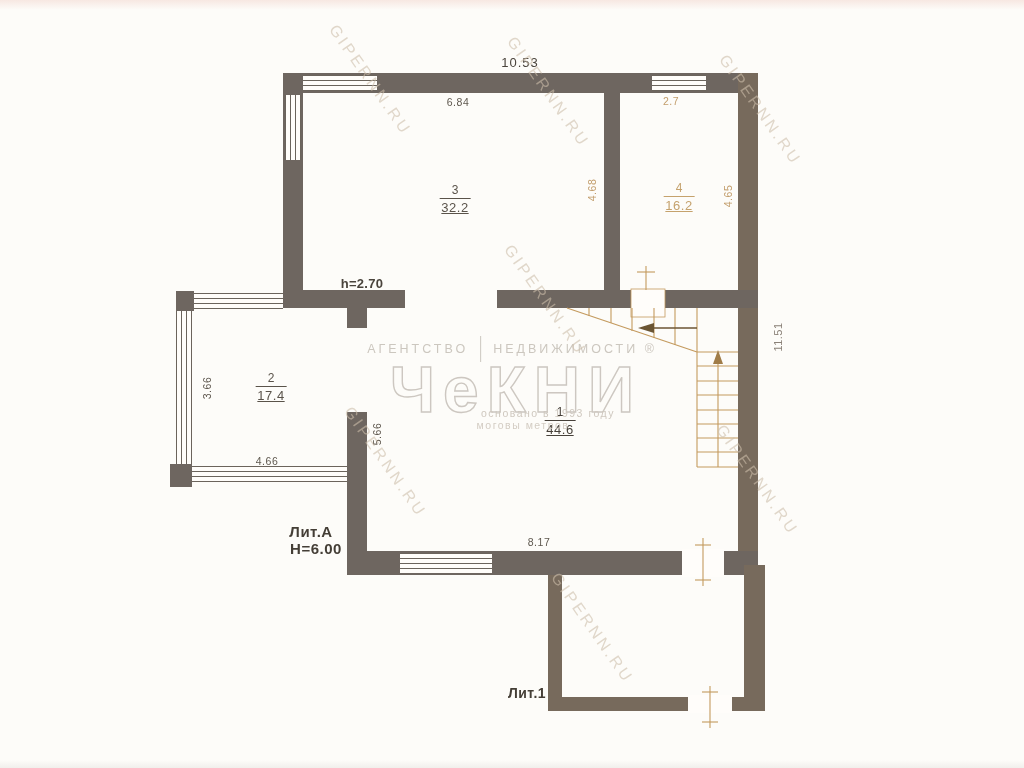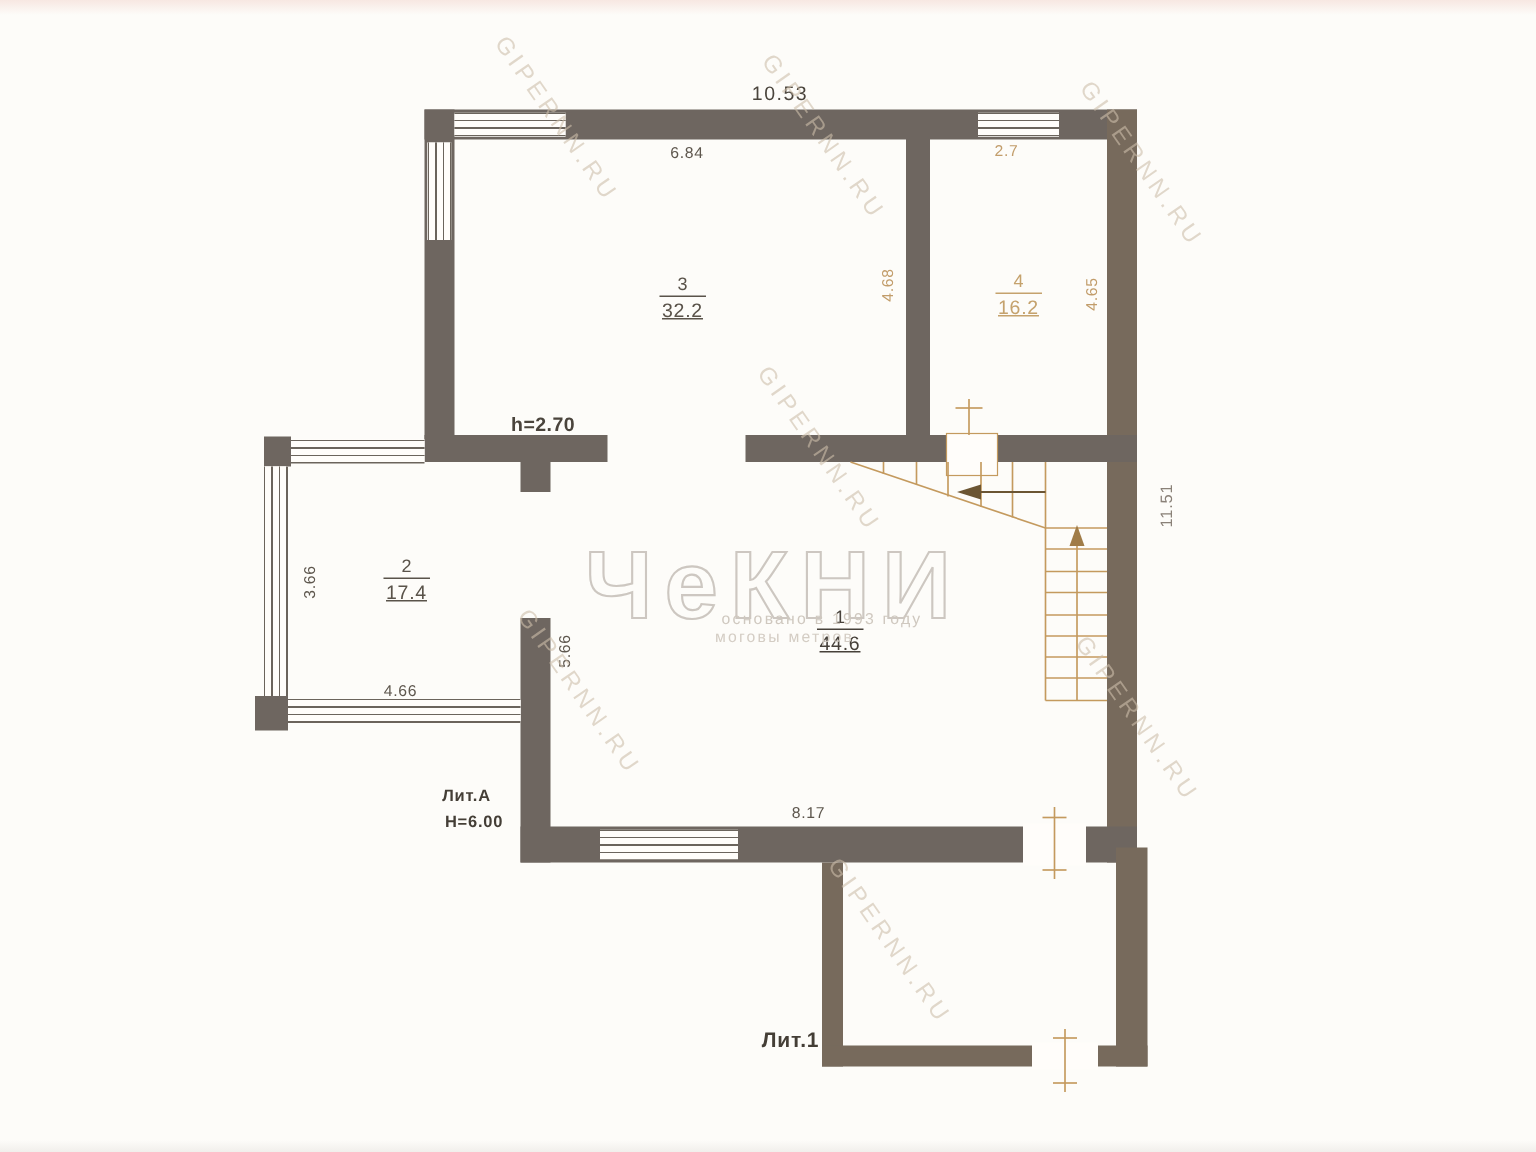--- a/index.html
+++ b/index.html
@@ -18,21 +18,21 @@
   .win{position:absolute;background:#fffdfa;}
   .win.h{background:repeating-linear-gradient(to bottom,#6b645c 0 1px,#fffdfa 1px 5px),#fffdfa;}
   .win.v{background:repeating-linear-gradient(to right,#6b645c 0 1px,#fffdfa 1px 5px),#fffdfa;}
   .doorgap{position:absolute;background:#fffdfa;}
   
   .dim{position:absolute;font-size:10.5px;color:#5e574e;letter-spacing:.5px;
     transform:translate(-50%,-50%);white-space:nowrap;}
   .dim.big{font-size:13px;color:#4a443c;letter-spacing:1px;}
   .dim.v{transform:translate(-50%,-50%) rotate(-90deg);}
   .dim.faded{color:#c29d6b;}
-  .caption{position:absolute;font-size:11px;font-weight:600;color:#443e36;
+  .caption{position:absolute;font-size:15px;font-weight:600;color:#443e36;
     transform:translate(-50%,-50%);white-space:nowrap;letter-spacing:.5px;}
   
   .roomlbl{position:absolute;transform:translate(-50%,0);text-align:center;color:#5a534a;}
   .roomlbl .num{display:inline-block;font-size:12px;line-height:14px;padding:0 12px 1px;
     border-bottom:1px solid currentColor;}
   .roomlbl .area{font-size:13px;line-height:15px;padding-top:1px;letter-spacing:.5px;text-decoration:underline;}
   .roomlbl.faded{color:#c5a26d;}
   .roomlbl.dark{color:#47413a;}
   
   .wm-agency{position:absolute;left:512px;top:349px;transform:translate(-50%,-50%);
@@ -149,20 +149,25 @@
   </div>
   <div class="roomlbl" style="left:271px;top:368px;">
     <div class="num">2</div>
     <div class="area">17.4</div>
   </div>
   <div class="roomlbl dark" style="left:560px;top:402px;">
     <div class="num">1</div>
     <div class="area">44.6</div>
   </div>
 
+  <div class="wm-agency">
+    <span>АГЕНТСТВО</span>
+    <span class="sep"></span>
+    <span>НЕДВИЖИМОСТИ ®</span>
+  </div>
   <div class="wm-logo">ЧеКНИ</div>
   <div class="wm-small" style="left:548px;top:413px;">основано в 1993 году</div>
   <div class="wm-small" style="left:523px;top:425px;color:#d4cdc4;">моговы метров</div>
 
   <div class="wm-diag" style="left:370px;top:80px;">GIPERNN.RU</div>
   <div class="wm-diag" style="left:548px;top:92px;">GIPERNN.RU</div>
   <div class="wm-diag" style="left:760px;top:110px;">GIPERNN.RU</div>
   <div class="wm-diag" style="left:545px;top:300px;">GIPERNN.RU</div>
   <div class="wm-diag" style="left:385px;top:462px;">GIPERNN.RU</div>
   <div class="wm-diag" style="left:757px;top:480px;">GIPERNN.RU</div>

